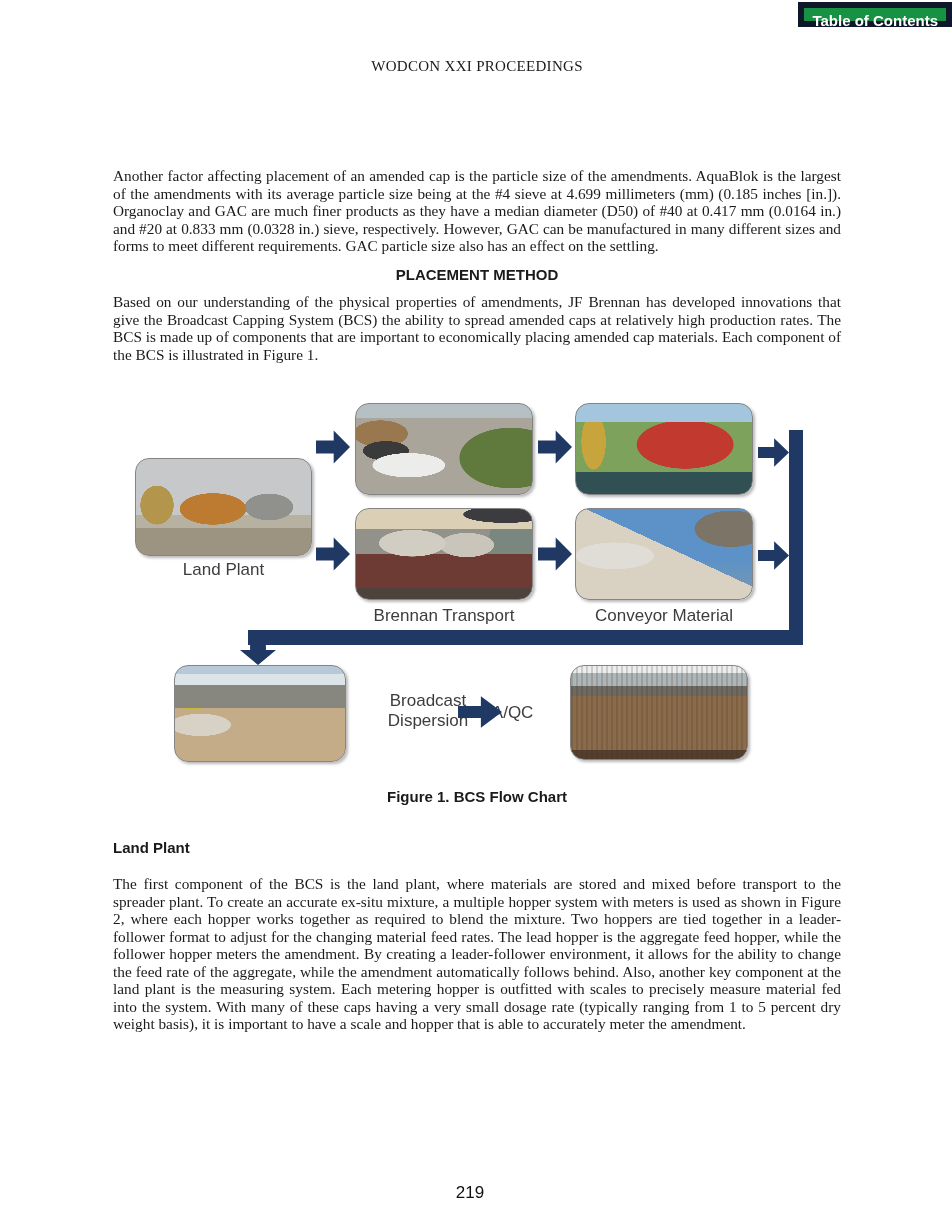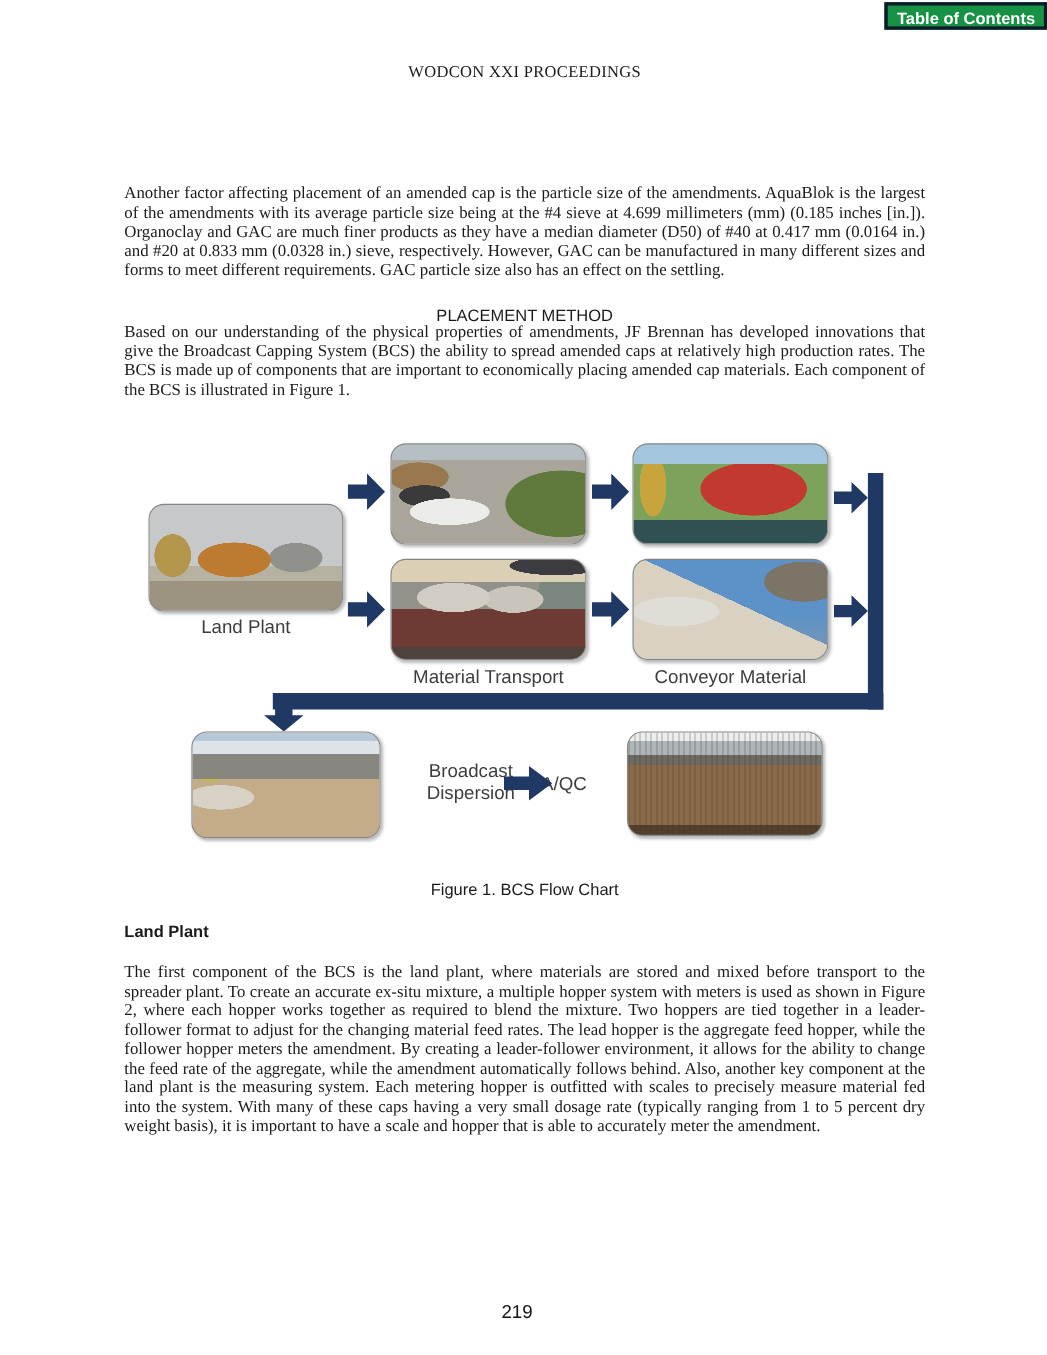--- a/index.html
+++ b/index.html
@@ -1,29 +1,29 @@
 <!DOCTYPE html>
 <html><head>
 <meta charset="utf-8">
 <style>
   html,body{margin:0;padding:0;background:#ffffff;}
   .page{position:relative;width:952px;height:1232px;background:#ffffff;overflow:hidden;
         font-family:"Liberation Serif",serif;color:#1a1a1a;}
   
   .toc-btn{position:absolute;top:2px;right:0;height:25px;min-width:145px;background:#179245;
-           border:3px solid #0f172a;color:#ffffff;font-family:"Liberation Sans",sans-serif;
+           border:6px solid #0f172a;color:#ffffff;font-family:"Liberation Sans",sans-serif;
            font-weight:bold;font-size:15px;line-height:25px;text-align:center;padding:0 8px;
            box-sizing:border-box;cursor:pointer;}
   .running-head{position:absolute;top:58px;left:113px;width:728px;text-align:center;
                 font-size:15px;letter-spacing:.3px;}
   
   .para{position:absolute;left:113px;width:728px;font-size:15.3px;line-height:17.5px;
         text-align:justify;}
   .h-center{position:absolute;left:113px;width:728px;text-align:center;
-            font-family:"Liberation Sans",sans-serif;font-weight:normal;font-size:15px;margin-top:13px;}
+            font-family:"Liberation Sans",sans-serif;font-weight:bold;font-size:15px;}
   .h-left{position:absolute;left:113px;font-family:"Liberation Sans",sans-serif;
           font-weight:bold;font-size:15px;}
   .footer-num{position:absolute;left:0;top:1183px;width:940px;text-align:center;
               font-family:"Liberation Sans",sans-serif;font-size:17px;color:#111;}
   
   .figure{position:absolute;left:0;top:395px;width:952px;height:378px;}
   .ph{position:absolute;border:1px solid #858585;border-radius:14px;
       box-shadow:2px 2px 3px rgba(0,0,0,.28);box-sizing:border-box;}
   .fig-label{position:absolute;font-family:"Liberation Sans",sans-serif;font-size:17px;
              color:#3d3d3d;text-align:center;}
@@ -93,21 +93,21 @@
 
     <div class="ph ph-land" style="left:135px;top:63px;width:177px;height:98px;"></div>
     <div class="ph ph-staging" style="left:355px;top:8px;width:178px;height:92px;"></div>
     <div class="ph ph-unload" style="left:575px;top:8px;width:178px;height:92px;"></div>
     <div class="ph ph-barge" style="left:355px;top:113px;width:178px;height:92px;"></div>
     <div class="ph ph-conveyor" style="left:575px;top:113px;width:178px;height:92px;"></div>
     <div class="ph ph-dispersion" style="left:174px;top:270px;width:172px;height:97px;"></div>
     <div class="ph ph-core" style="left:570px;top:270px;width:178px;height:95px;"></div>
 
     <div class="fig-label" style="left:135px;top:165px;width:177px;">Land Plant</div>
-    <div class="fig-label" style="left:355px;top:211px;width:178px;">Material Transport</div>
+    <div class="fig-label" style="left:355px;top:211px;width:178px;">Brennan Transport</div>
     <div class="fig-label" style="left:575px;top:211px;width:178px;">Conveyor Material</div>
     <div class="fig-label" style="left:376px;top:296px;width:104px;line-height:20px;">Broadcast Dispersion</div>
     <div class="fig-label" style="left:476px;top:308px;width:60px;">QA/QC</div>
 
     <div class="arrow-r" style="left:316px;top:34px;width:34px;height:36px;"></div>
     <div class="arrow-r" style="left:316px;top:141px;width:34px;height:36px;"></div>
     <div class="arrow-r" style="left:538px;top:34px;width:34px;height:36px;"></div>
     <div class="arrow-r" style="left:538px;top:141px;width:34px;height:36px;"></div>
     <div class="arrow-r" style="left:758px;top:42px;width:31px;height:31px;"></div>
     <div class="arrow-r" style="left:758px;top:145px;width:31px;height:31px;"></div>

